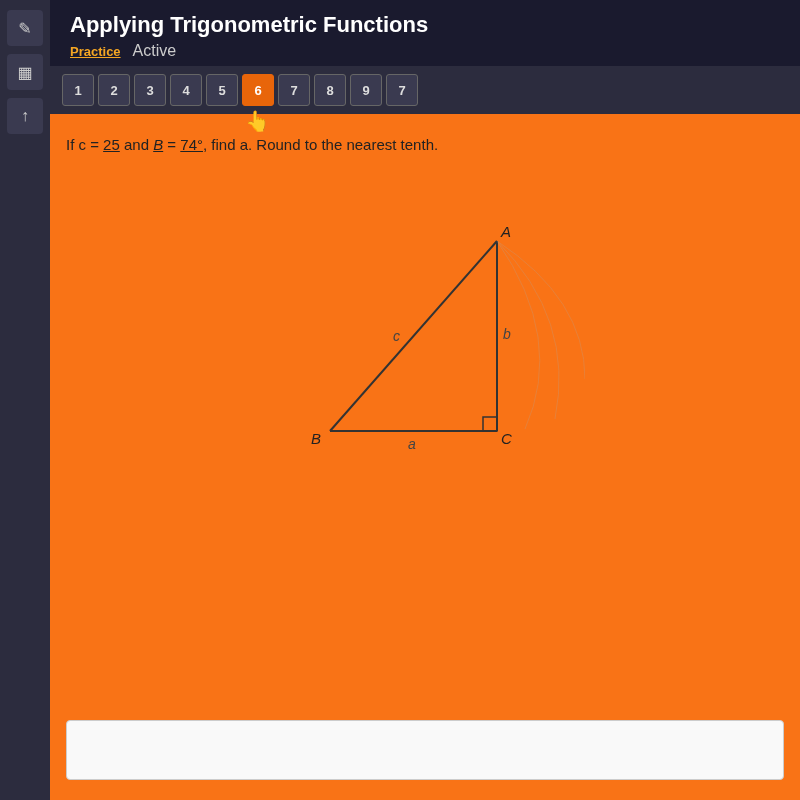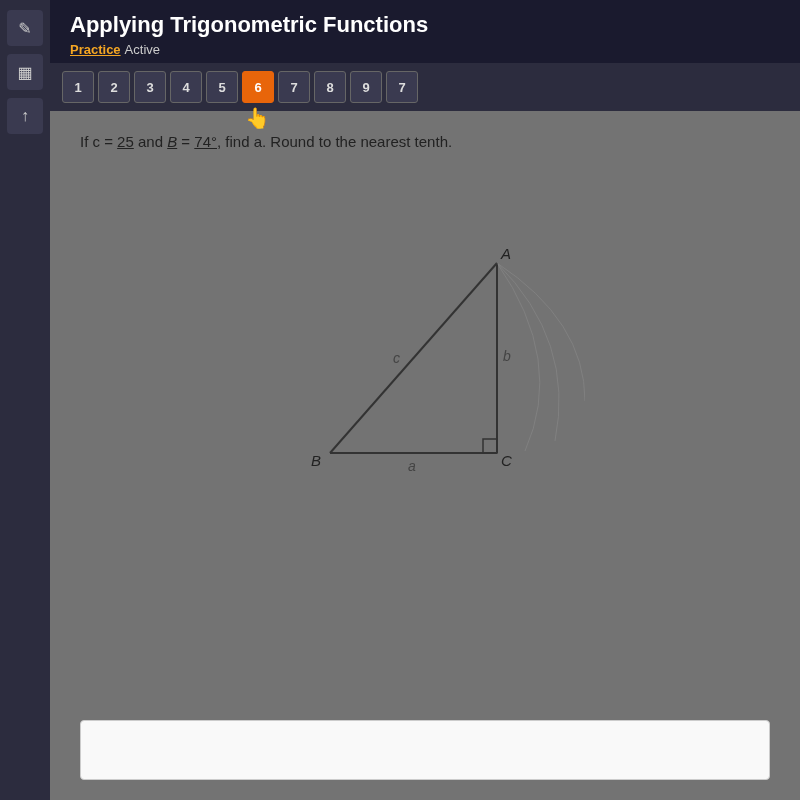--- a/index.html
+++ b/index.html
@@ -51,31 +51,31 @@
     }
     .header-title {
       color: #ffffff;
       font-size: 22px;
       font-weight: bold;
       margin-bottom: 4px;
     }
     .header-subtitle {
       display: flex;
       align-items: center;
-      gap: 4px;
+      gap: 12px;
     }
     .practice-label {
       color: #f5a623;
       font-size: 13px;
       font-weight: bold;
       text-decoration: underline;
     }
     .active-label {
       color: #cccccc;
-      font-size: 13px;
+      font-size: 16px;
     }
 
     
     .tabs-bar {
       background: #2c2c3e;
       padding: 8px 12px;
       display: flex;
       align-items: center;
       gap: 4px;
     }
@@ -97,26 +97,26 @@
     }
     .tab-btn.active {
       background: #e8650a;
       border-color: #e8650a;
       color: white;
       position: relative;
     }
 
     
     .content-area {
-      background: #737373;
+      background: #f97316;
       flex: 1;
-      padding: 20px 30px;
+      padding: 20px 16px;
       display: flex;
       flex-direction: column;
-      gap: 37px;
+      gap: 12px;
     }
 
     .question-text {
       font-size: 15px;
       color: #222;
       line-height: 1.5;
     }
     .question-text u {
       text-decoration: underline;
     }

